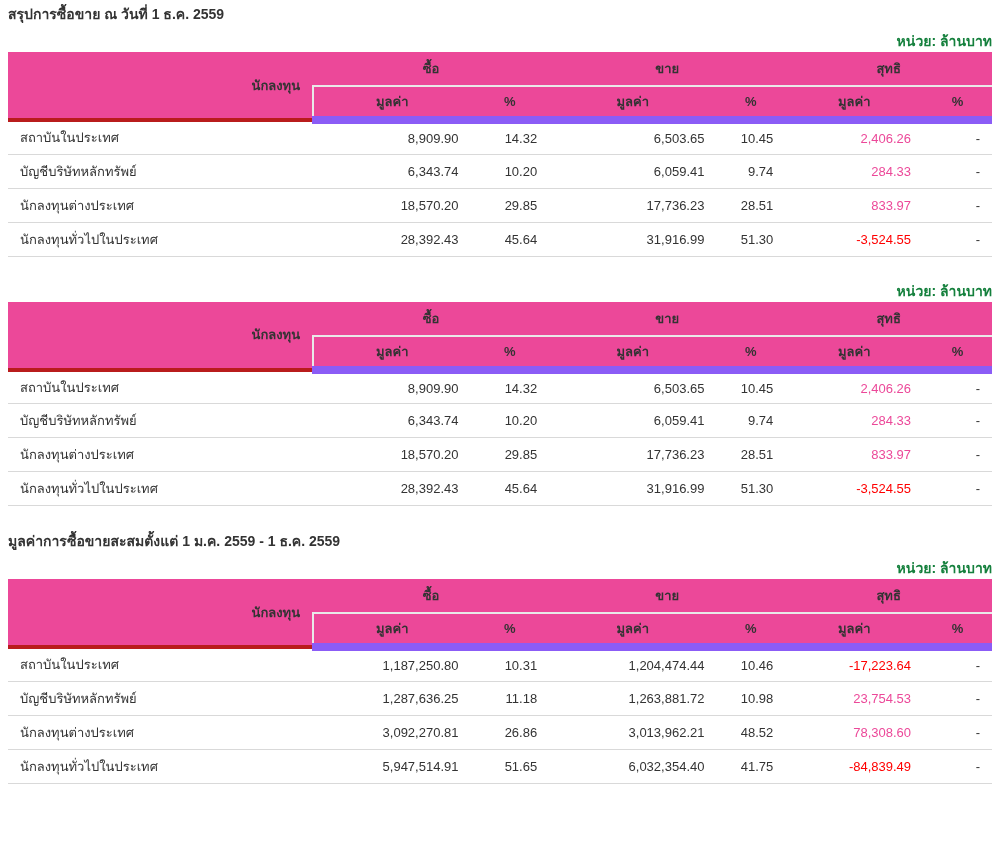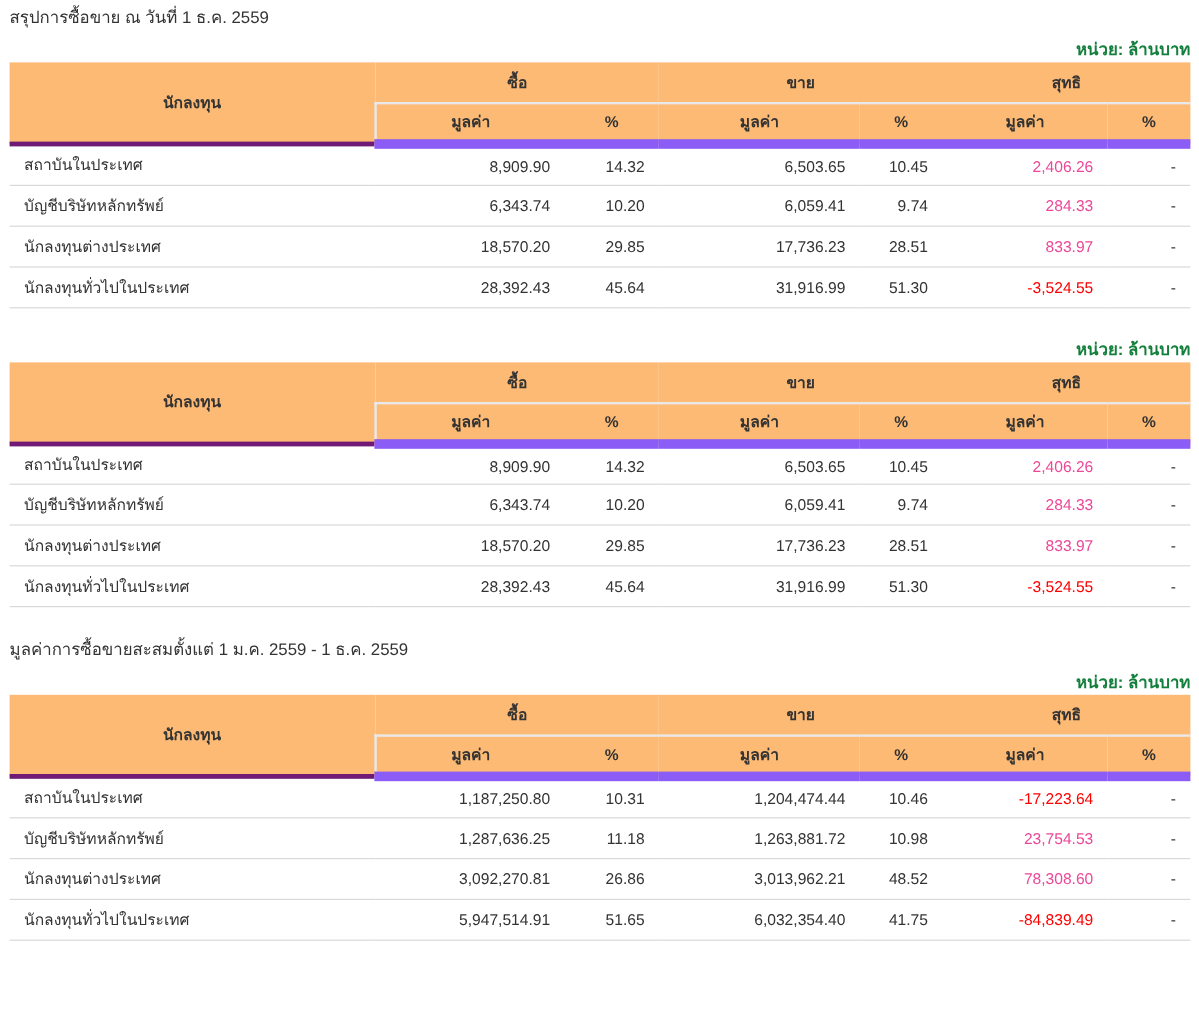--- a/index.html
+++ b/index.html
@@ -11,50 +11,50 @@
   }
   .page {
     width: 999px;
     box-sizing: border-box;
     padding: 5px 7px 12px 8px;
   }
   .section { margin-bottom: 26px; }
   .section:last-child { margin-bottom: 16px; }
   .section-title {
     font-size: 14px;
-    font-weight: normal;
+    font-weight: bold;
     color: #333333;
     margin: 0 0 10px 0;
     line-height: 18px;
   }
   .unit-label {
     text-align: right;
     font-size: 14px;
     font-weight: bold;
     color: #15803d;
     margin-bottom: 3px;
     line-height: 16px;
   }
   table.summary-table {
     width: 100%;
     border-collapse: collapse;
     table-layout: fixed;
   }
   thead th {
-    background: #fdba74;
+    background: #ec4899;
     font-size: 13px;
     font-weight: bold;
     color: #333333;
     height: 34px;
     padding: 0 12px;
     box-sizing: border-box;
   }
   th.th-investor {
-    text-align: center;
-    border-bottom: 4px solid #701a75;
+    text-align: right;
+    border-bottom: 4px solid #b91c1c;
   }
   th.th-group { text-align: center; }
   th.th-sub {
     text-align: center;
     border-top: 2px solid #e9e9e9;
     border-bottom: 8px solid #8b5cf6;
   }
   th.th-sub.sep-left { border-left: 2px solid #e9e9e9; }
   tbody td {
     font-size: 13px;

